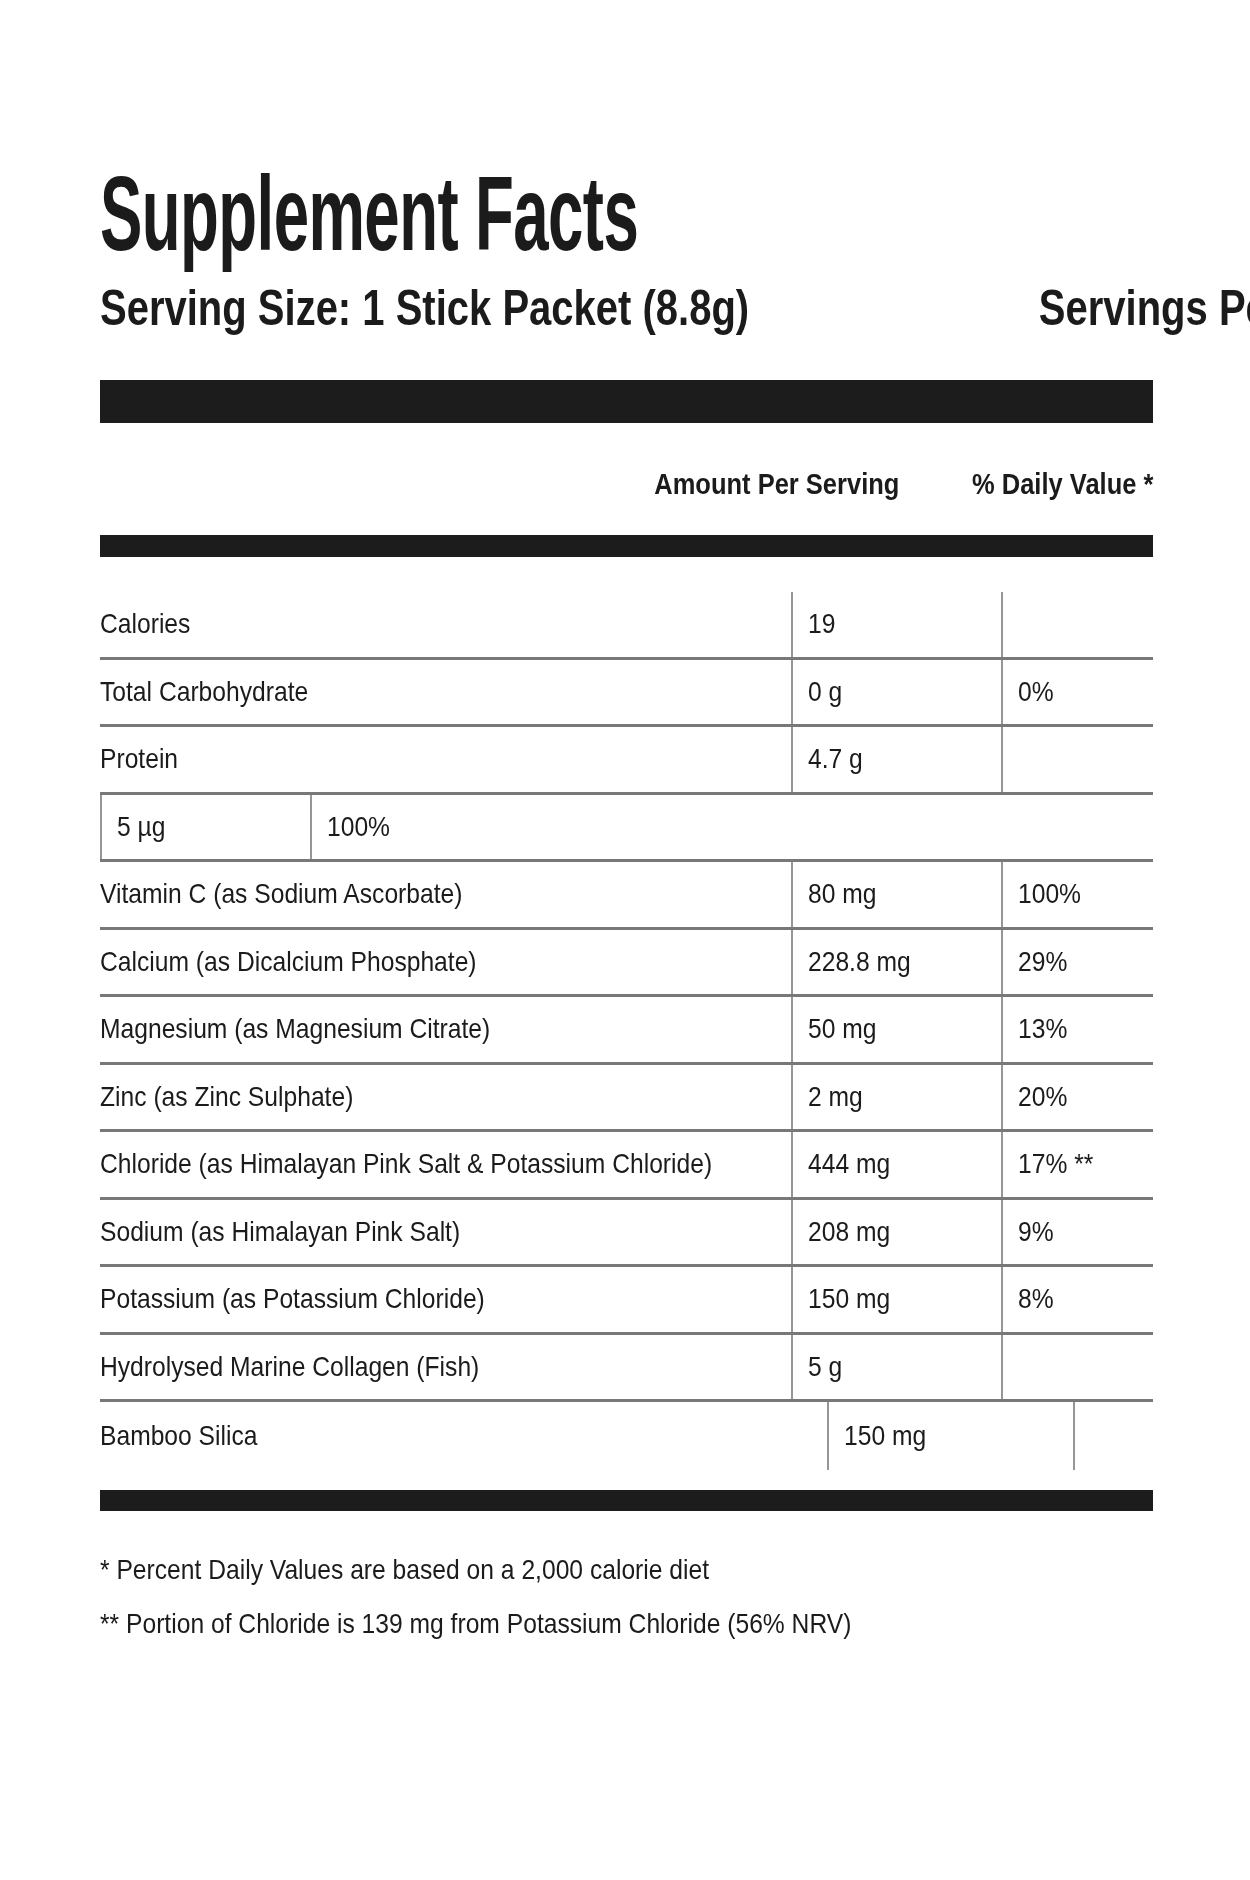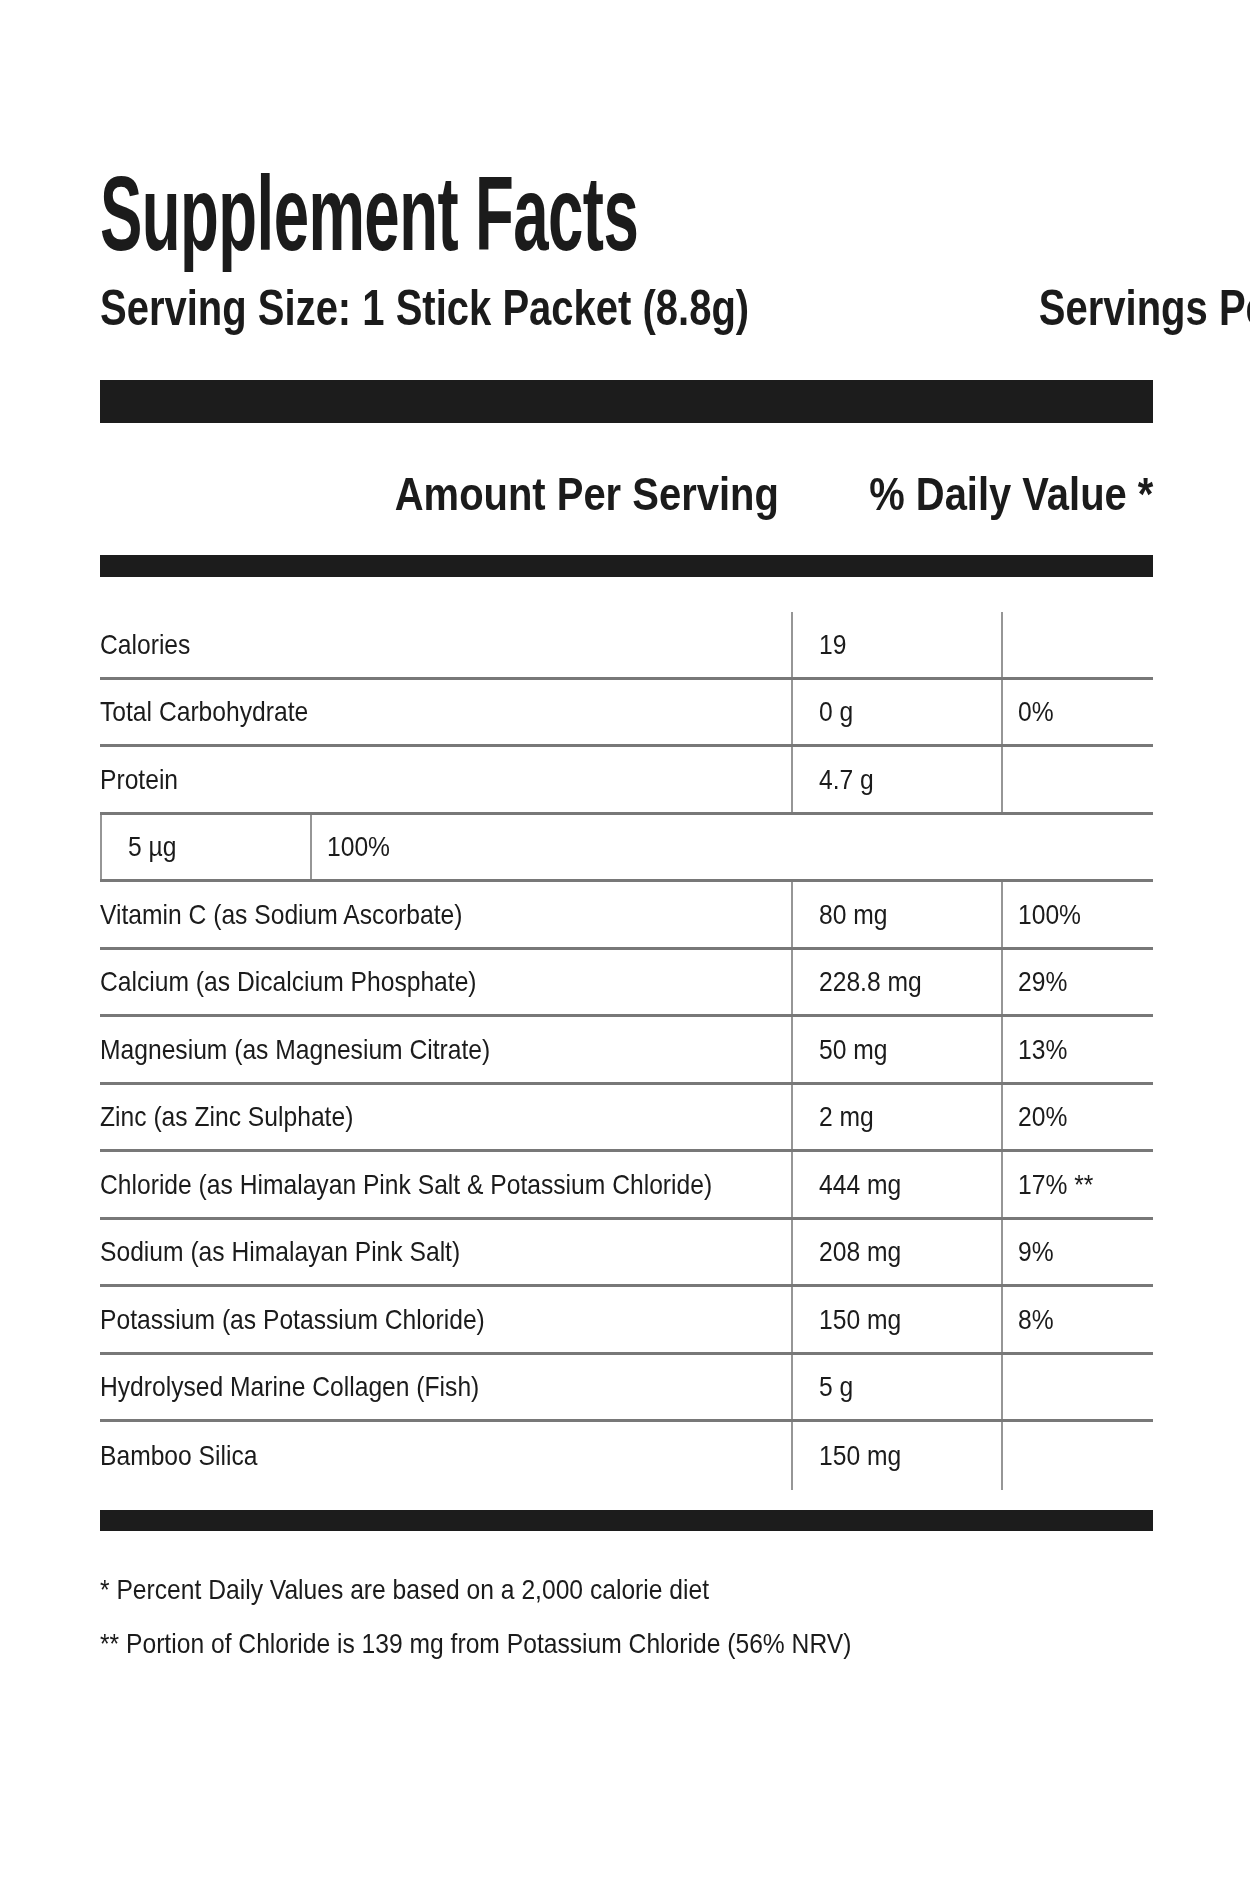--- a/index.html
+++ b/index.html
@@ -29,31 +29,31 @@
   .serving-row .right{display:inline-block;transform:scaleX(0.80);transform-origin:right center;}
 
   
   .bar{background:var(--bar);width:100%;}
   .bar.thick{margin-top:42px;height:43px;}
   .bar.mid{margin-top:33px;height:22px;}
   .bar.bottom{margin-top:20px;height:21px;}
 
   
   .col-header{margin-top:43px;display:flex;justify-content:flex-end;gap:40px;
-    font-size:47px;font-weight:700;line-height:1.2;white-space:nowrap;text-align:center;}
+    font-size:30px;font-weight:700;line-height:1.2;white-space:nowrap;text-align:center;}
   .col-header .h-amount{display:inline-block;transform:scaleX(0.85);transform-origin:right center;}
   .col-header .h-dv{display:inline-block;transform:scaleX(0.85);transform-origin:right center;}
 
   
   .rows{margin-top:35px;}
   .row{display:flex;height:67.5px;border-bottom:3px solid var(--sep);align-items:center;}
-  .row:last-child{border-bottom:none;}
+  .row:last-child{border-bottom:none;gap:36px;}
   .cell{height:100%;display:flex;align-items:center;overflow:visible;}
   .cell.name{width:691px;}
-  .cell.amount{width:210px;border-left:2px solid var(--vline);padding-left:26px;}
+  .cell.amount{width:210px;border-left:2px solid var(--vline);padding-left:15px;}
   .cell.dv{flex:1;border-left:2px solid var(--vline);padding-left:15px;}
   .row .cond{font-size:28px;line-height:1;white-space:nowrap;
     display:inline-block;transform:scaleX(0.88);transform-origin:left center;}
 
   
   .footnotes{margin-top:32px;font-size:28px;line-height:54px;}
   .footnotes .fn{display:block;white-space:nowrap;}
   .footnotes .fn span{display:inline-block;transform:scaleX(0.88);transform-origin:left center;}
 </style>
 </head>

